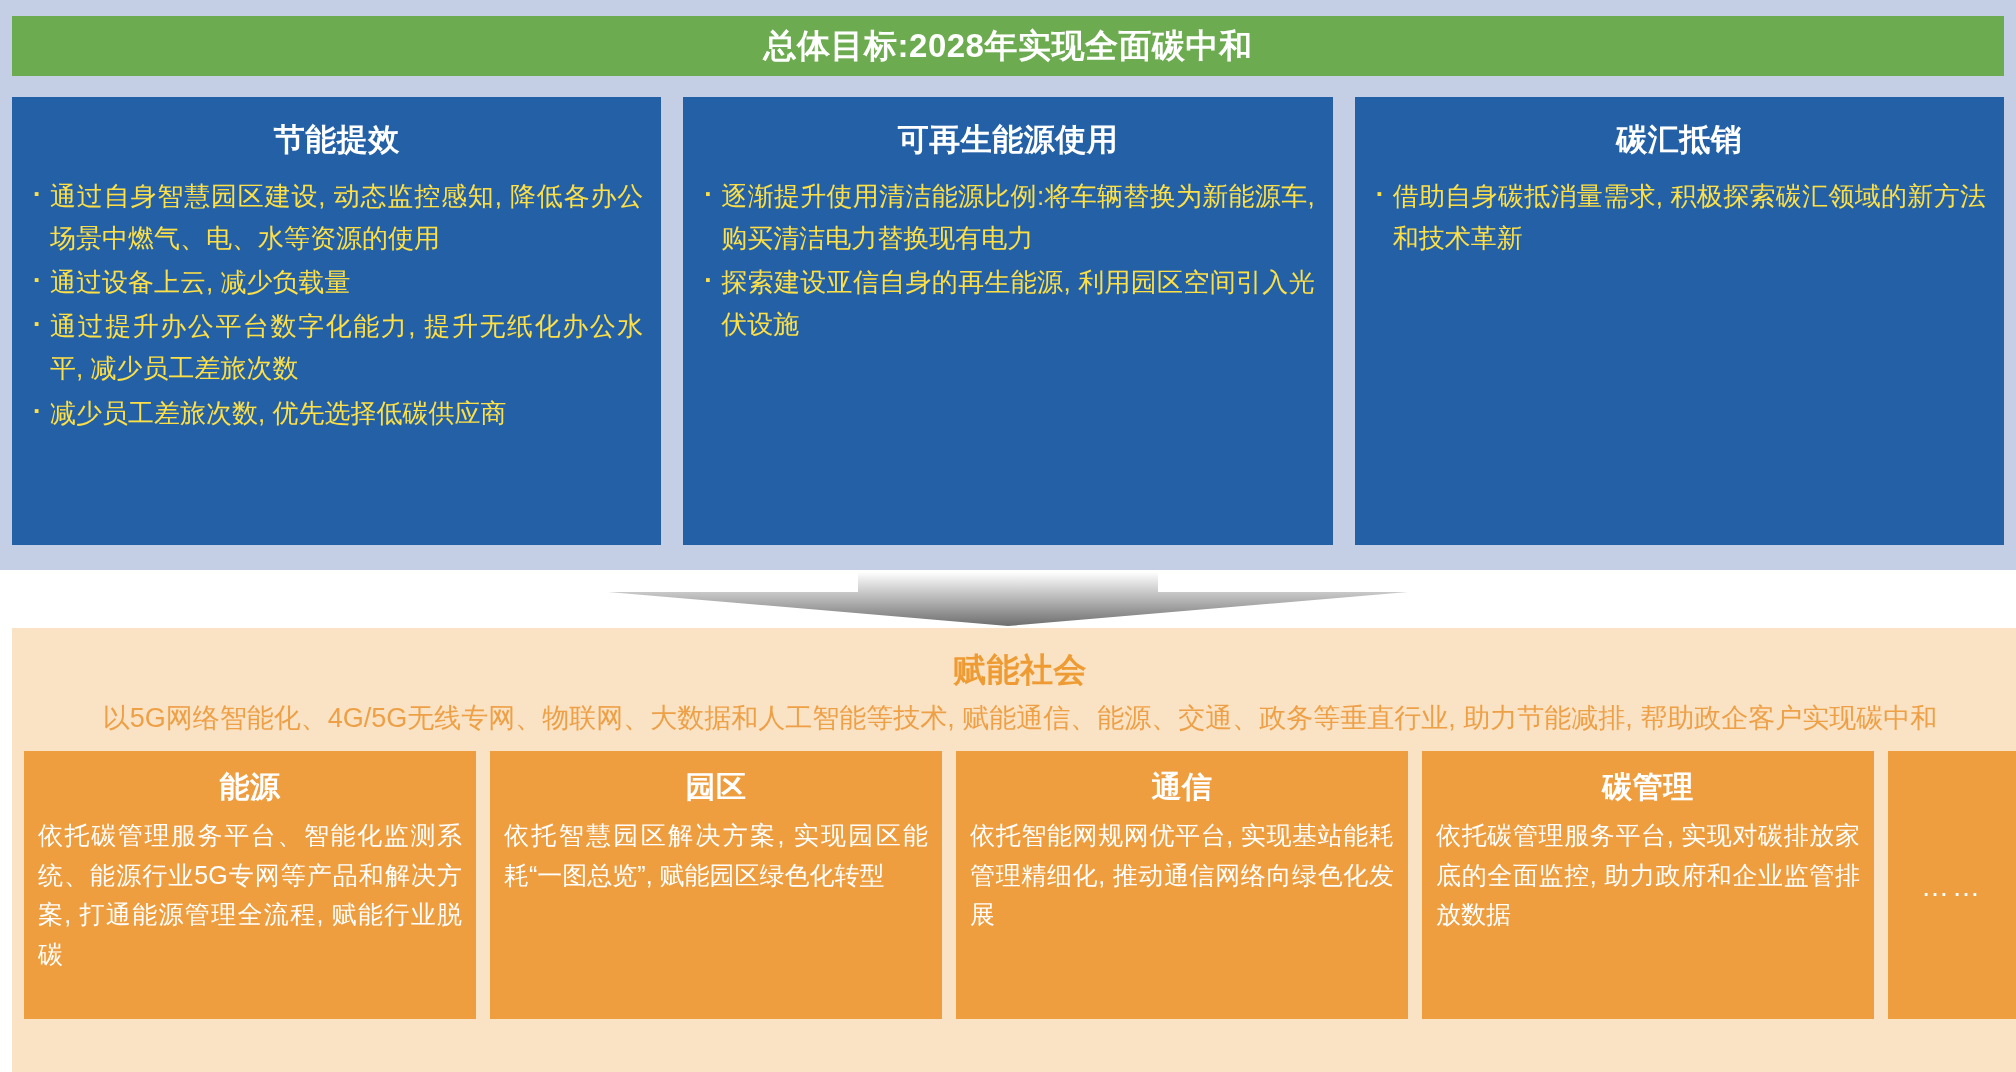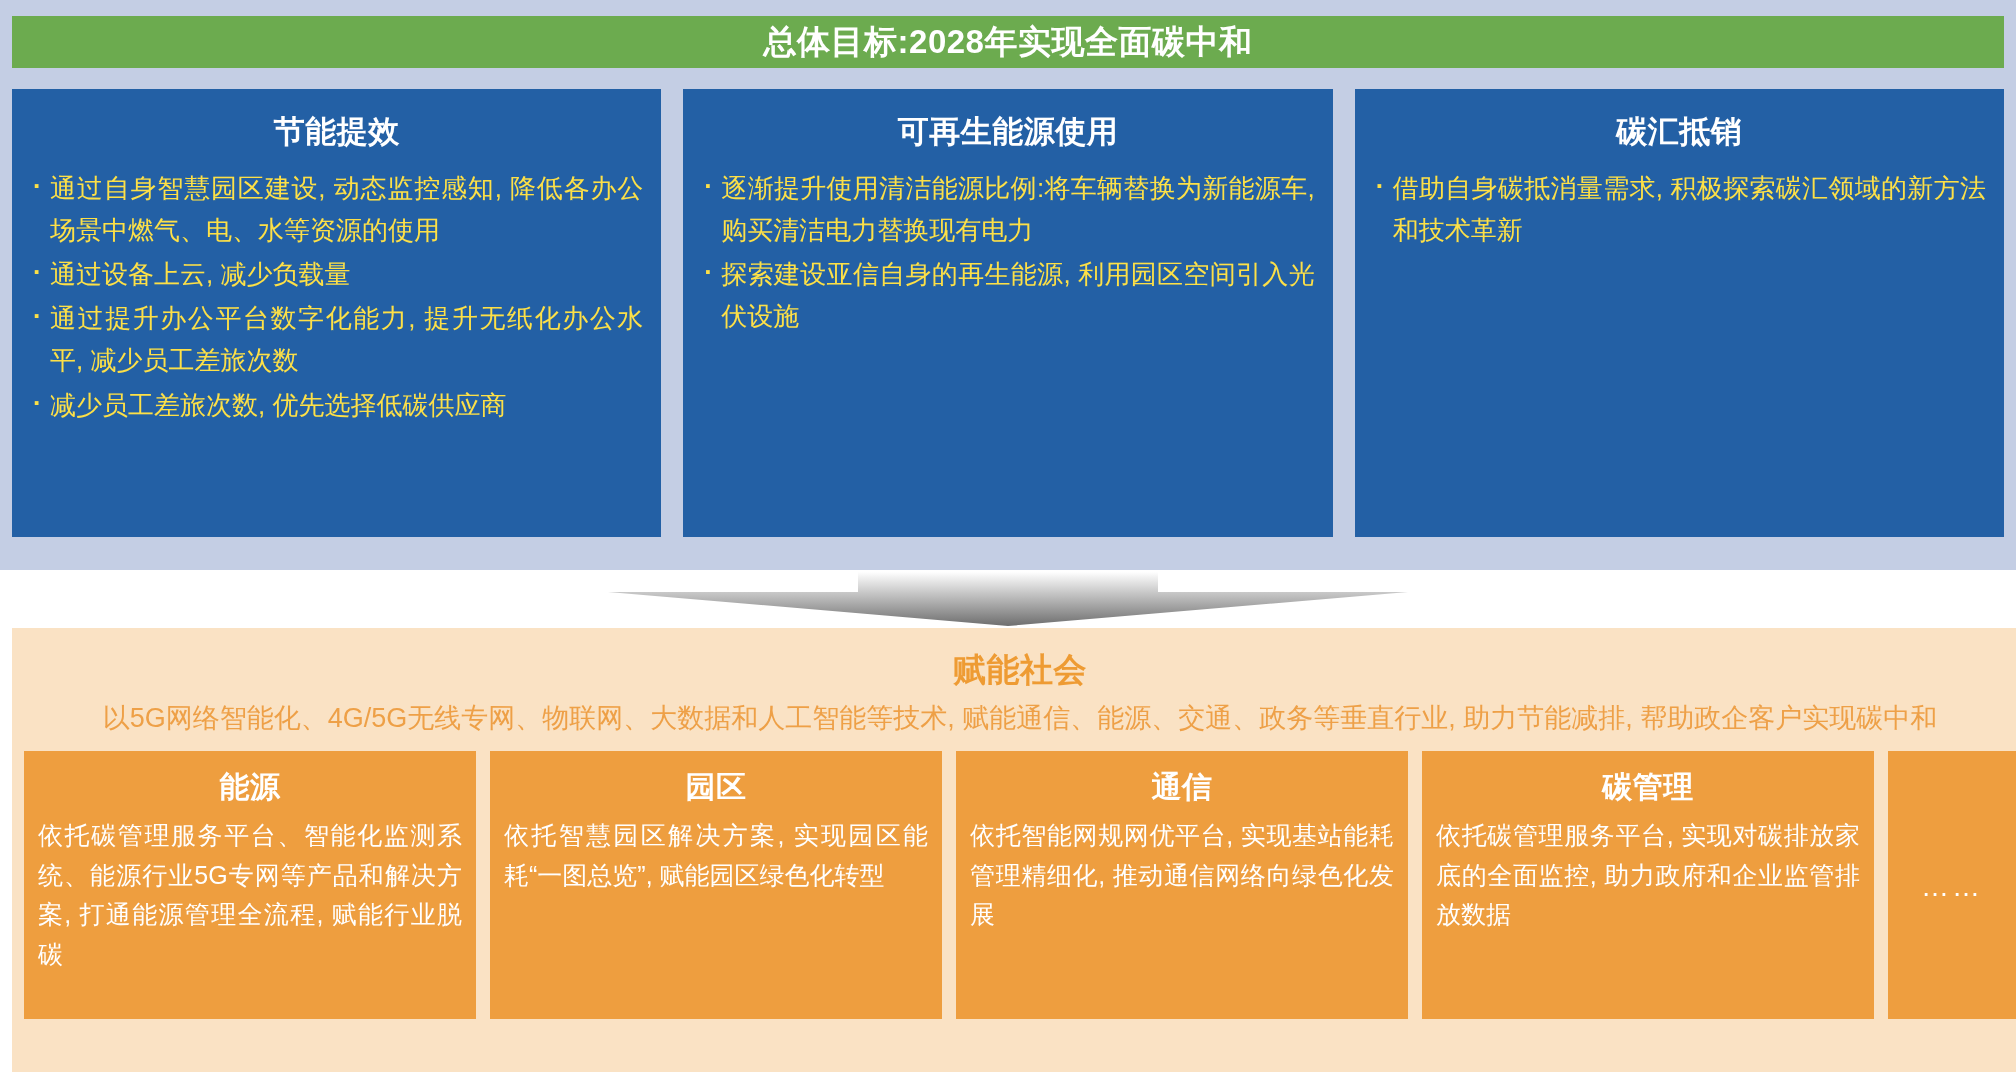--- a/index.html
+++ b/index.html
@@ -27,21 +27,21 @@
     position: absolute;
     left: 0;
     top: 0;
     width: 2016px;
     height: 570px;
     background: #c4cee4;
     padding: 16px 12px 0 12px;
   }
 
   .goal-banner {
-    height: 52px;
+    height: 60px;
     background: #6cab4f;
     display: flex;
     align-items: center;
     justify-content: center;
     margin-bottom: 21px;
   }
   .goal-banner .goal-text {
     color: #ffffff;
     font-size: 33px;
     font-weight: bold;

